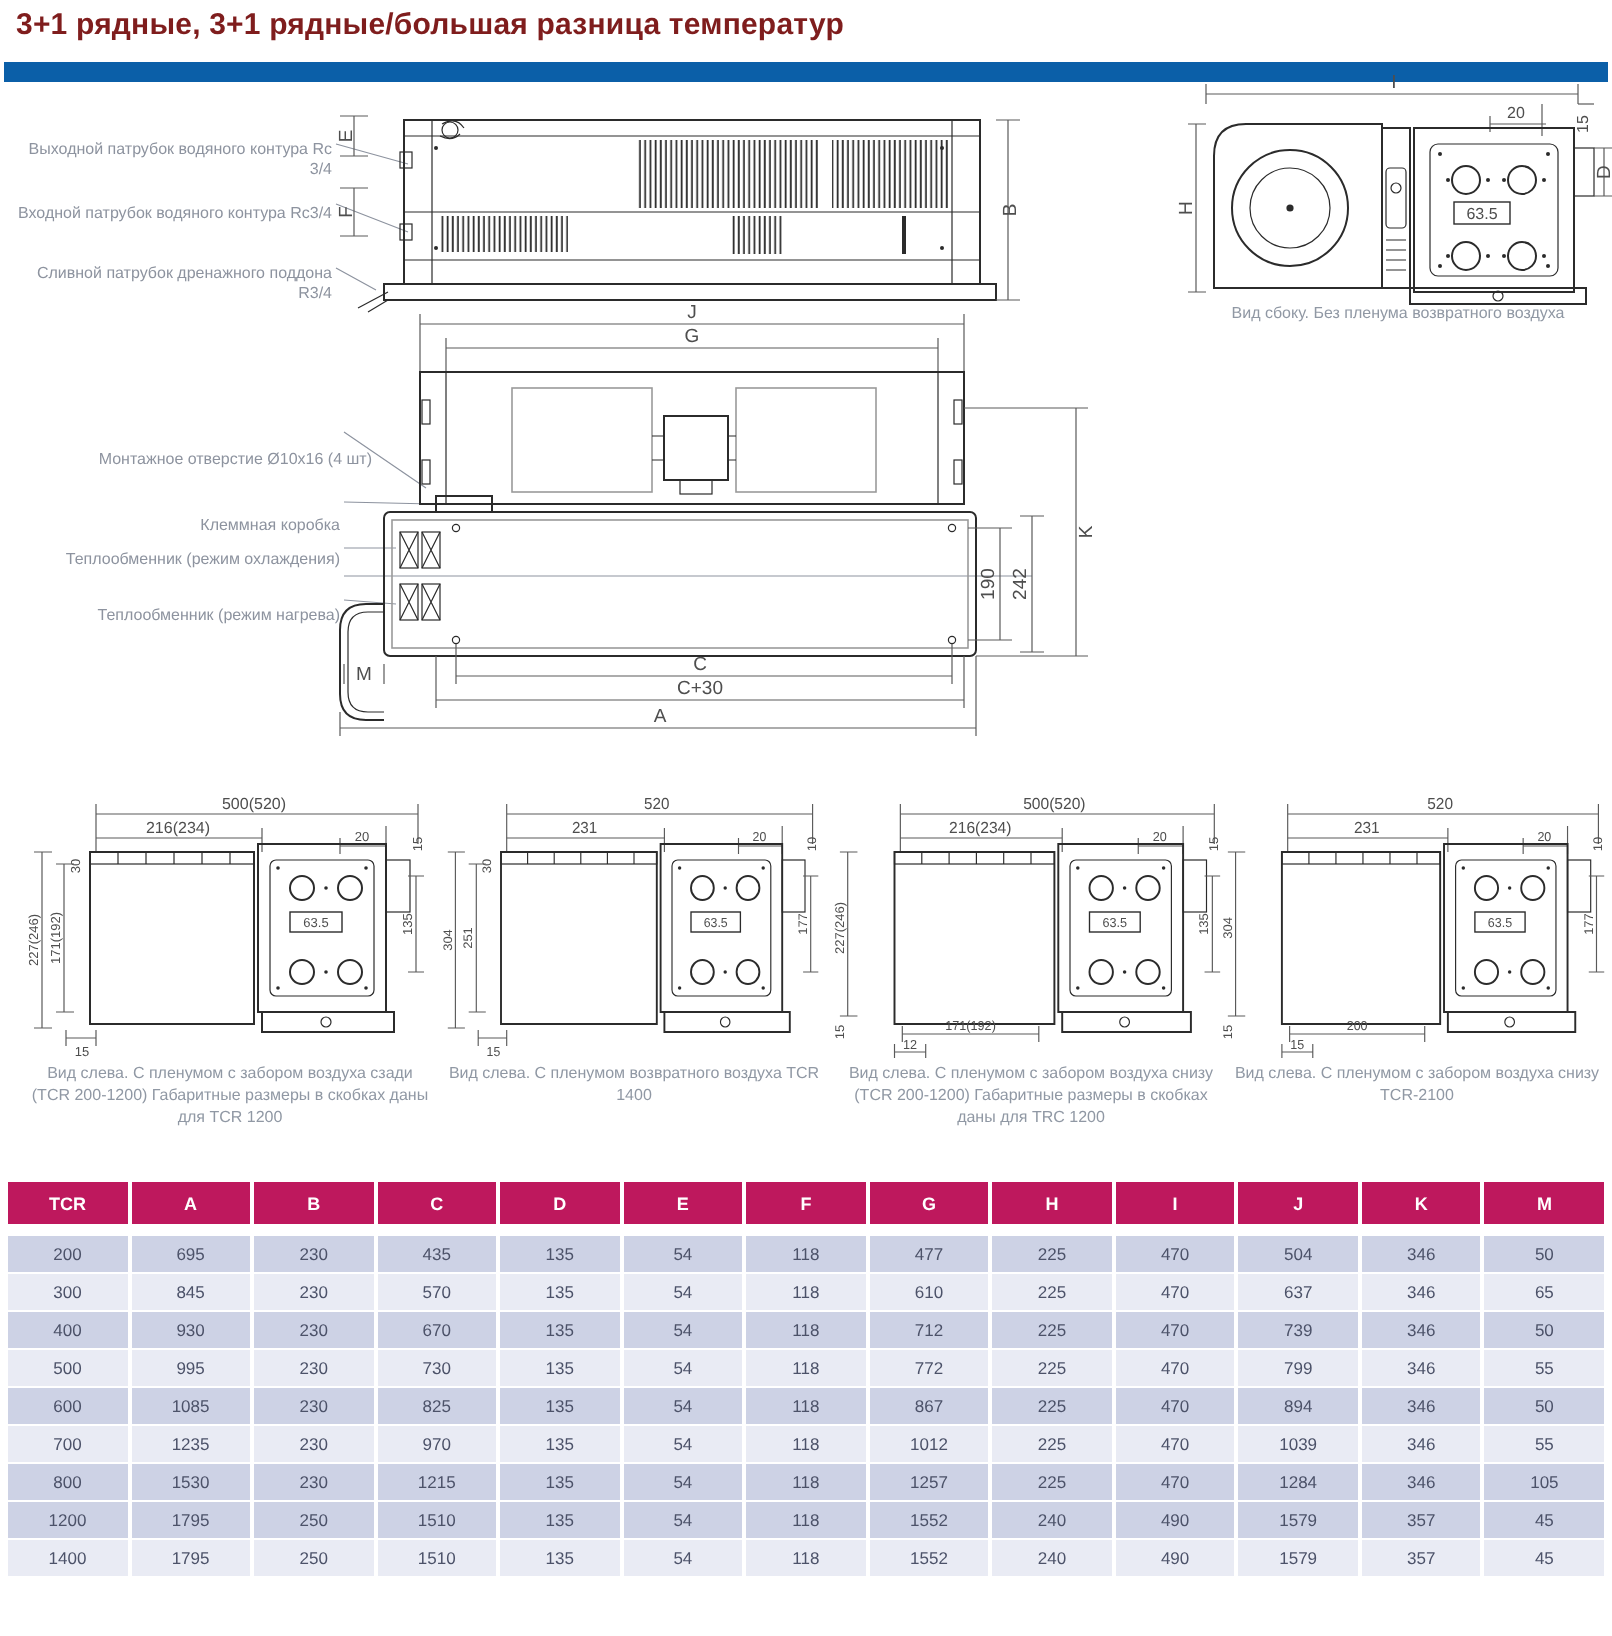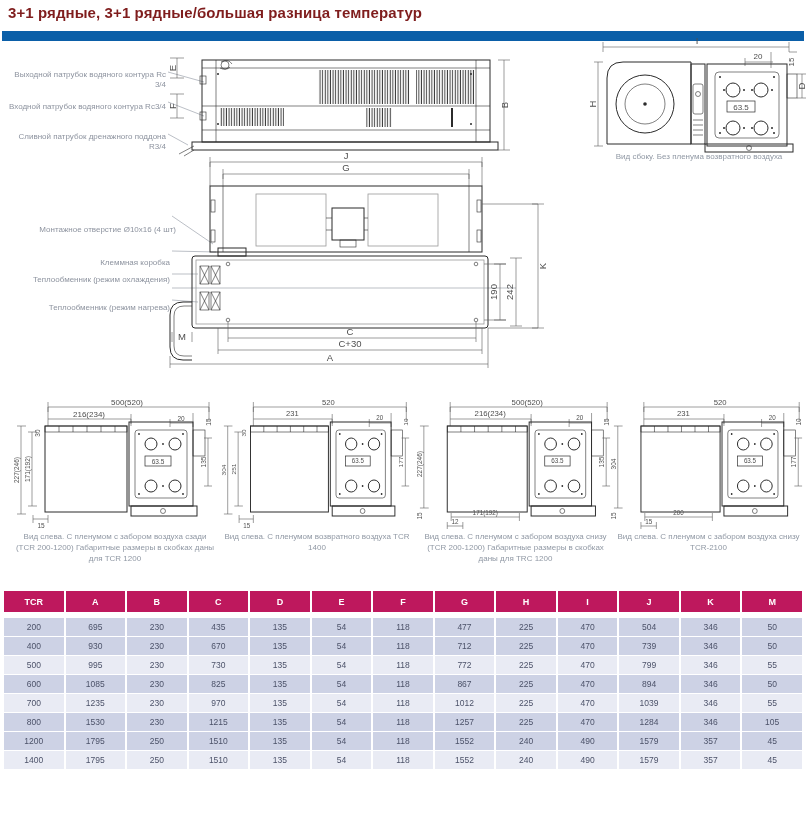--- a/index.html
+++ b/index.html
@@ -128,21 +128,21 @@
 
     <rect class="thin" x="194" y="36" width="10" height="24"></rect>
     <path class="diml" d="M209 36 V60 M204 36 H213 M204 60 H213"></path>
     <text class="dimB" x="212" y="48" transform="rotate(-90 212 48)">D</text>
 
     <rect class="draw" x="112" y="106" width="88" height="8"></rect>
       <circle class="thin" cx="156" cy="110" r="2.5"></circle>
   </svg>
   <div class="cap" style="left:593px;top:152px;width:212px;">Вид сбоку. Без пленума возвратного воздуха</div>
 
-  <div class="anno" style="left:12px;top:213px;width:164px;">Монтажное отверстие Ø10х16 (4 шт)</div>
+  <div class="anno" style="left:22px;top:213px;width:164px;">Монтажное отверстие Ø10х16 (4 шт)</div>
   <div class="anno" style="left:6px;top:246px;width:164px;">Клеммная коробка</div>
   <div class="anno" style="left:6px;top:263px;width:164px;">Теплообменник (режим охлаждения)</div>
   <div class="anno" style="left:6px;top:291px;width:164px;">Теплообменник (режим нагрева)</div>
 
   <svg style="left:80px;top:152px;" width="480" height="242" viewBox="0 0 480 242">
 
     <path class="lead" d="M92 64 L133 92 M92 99 L136 100 M92 122 L118 122 M92 148 L118 150 M92 136 H436"></path>
 
     <path class="diml" d="M130 10 H402 M130 5 V15 M402 5 V15 M130 10 V34 M402 10 V34"></path>
     <text class="dimB" x="266" y="7">J</text>
@@ -395,20 +395,35 @@
           <td>135</td>
           <td>54</td>
           <td>118</td>
           <td>477</td>
           <td>225</td>
           <td>470</td>
           <td>504</td>
           <td>346</td>
           <td>50</td>
         </tr>
+        <tr class="row-even">
+          <td>300</td>
+          <td>845</td>
+          <td>230</td>
+          <td>570</td>
+          <td>135</td>
+          <td>54</td>
+          <td>118</td>
+          <td>610</td>
+          <td>225</td>
+          <td>470</td>
+          <td>637</td>
+          <td>346</td>
+          <td>65</td>
+        </tr>
         <tr class="row-odd">
           <td>400</td>
           <td>930</td>
           <td>230</td>
           <td>670</td>
           <td>135</td>
           <td>54</td>
           <td>118</td>
           <td>712</td>
           <td>225</td>

